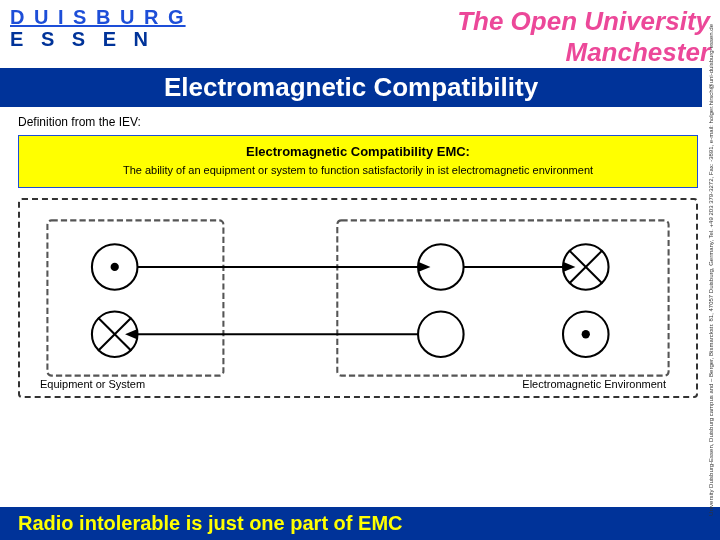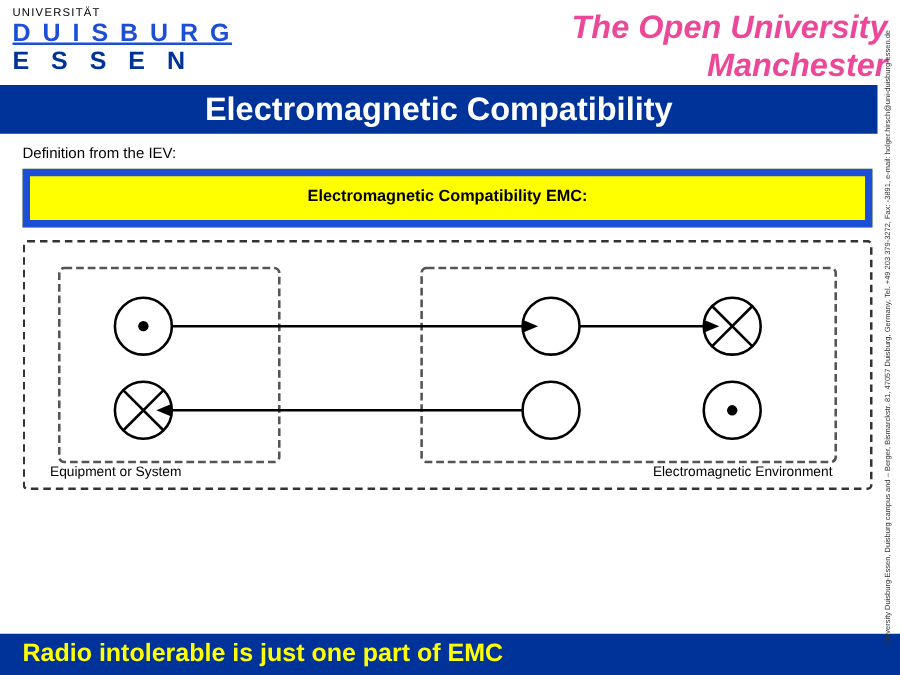--- a/index.html
+++ b/index.html
@@ -101,21 +101,21 @@
 
     #definition-label {
       font-size: 12px;
       color: #000;
       margin-bottom: 6px;
     }
 
     
     #yellow-box {
       background: #FFFF00;
-      border: 6px solid #1d4ed8;
+      border: 1px solid #1d4ed8;
       padding: 8px 14px;
       margin-bottom: 10px;
       text-align: center;
     }
 
     #yellow-box .emc-title {
       font-size: 13px;
       font-weight: bold;
       color: #000;
       margin-bottom: 4px;
@@ -182,37 +182,37 @@
       bottom: 0;
       left: 0;
       right: 0;
     }
   </style>
 </head>
 <body>
 
 <div id="header">
   <div id="uni-logo">
-    <span class="univ-text">UNIVERSITÄT</span>
     <span class="duisburg">D U I S B U R G</span>
     <span class="essen">E S S E N</span>
   </div>
   <div id="open-university">
     <span>The Open University</span><br>
     <span>Manchester</span>
   </div>
 </div>
 
 <div id="page-title-bar">Electromagnetic Compatibility</div>
 
 <div id="main-content">
   <div id="definition-label">Definition from the IEV:</div>
 
   <div id="yellow-box">
     <div class="emc-title">Electromagnetic Compatibility EMC:</div>
+    <div class="emc-desc">The ability of an equipment or system to function satisfactorily in ist electromagnetic environment</div>
   </div>
 
 
   <div id="diagram-area">
     <svg id="diagram-svg" viewBox="0 0 620 170">
 
       <rect x="10" y="10" width="170" height="150" fill="none" stroke="#555" stroke-width="2" stroke-dasharray="6,3" rx="4"></rect>
 
       <rect x="290" y="10" width="320" height="150" fill="none" stroke="#555" stroke-width="2" stroke-dasharray="6,3" rx="4"></rect>
 

